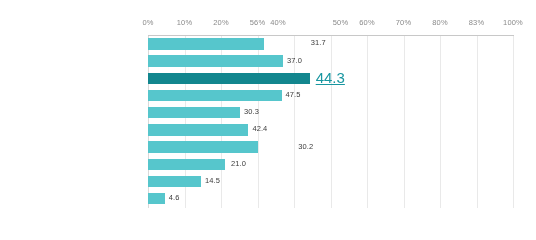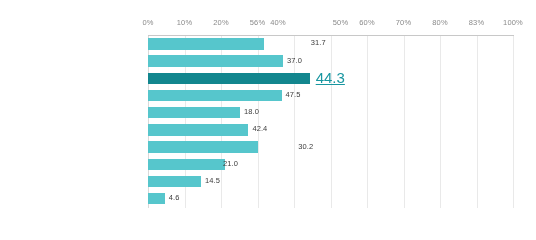--- a/index.html
+++ b/index.html
@@ -176,33 +176,33 @@
         <div class="row" style="top: 34.4px; height: 17.2px;">
           <div class="bar highlight" style="width: 161.695px; background: rgb(18, 134, 142);"></div>
           <div class="value highlight" style="left: 167.695px; color: rgb(24, 150, 160);">44.3</div>
         </div>
         <div class="row" style="top: 51.6px; height: 17.2px;">
           <div class="bar" style="width: 133.59px; background: rgb(86, 198, 204);"></div>
           <div class="value" style="left: 137.59px;">47.5</div>
         </div>
         <div class="row" style="top: 68.8px; height: 17.2px;">
           <div class="bar" style="width: 91.98px; background: rgb(86, 198, 204);"></div>
-          <div class="value" style="left: 95.98px;">18.0</div>
+          <div class="value" style="left: 95.98px;">30.3</div>
         </div>
         <div class="row" style="top: 86px; height: 17.2px;">
           <div class="bar" style="width: 100.375px; background: rgb(86, 198, 204);"></div>
           <div class="value" style="left: 104.375px;">42.4</div>
         </div>
         <div class="row" style="top: 103.2px; height: 17.2px;">
           <div class="bar" style="width: 110.23px; background: rgb(86, 198, 204);"></div>
           <div class="value" style="left: 114.23px; margin-left: 36px;">30.2</div>
         </div>
         <div class="row" style="top: 120.4px; height: 17.2px;">
           <div class="bar" style="width: 76.65px; background: rgb(86, 198, 204);"></div>
-          <div class="value" style="left: 75px;">21.0</div>
+          <div class="value" style="left: 83px;">21.0</div>
         </div>
         <div class="row" style="top: 137.6px; height: 17.2px;">
           <div class="bar" style="width: 52.925px; background: rgb(86, 198, 204);"></div>
           <div class="value" style="left: 56.925px;">14.5</div>
         </div>
         <div class="row" style="top: 154.8px; height: 17.2px;">
           <div class="bar" style="width: 16.79px; background: rgb(86, 198, 204);"></div>
           <div class="value" style="left: 20.79px;">4.6</div>
         </div>
       </div>

